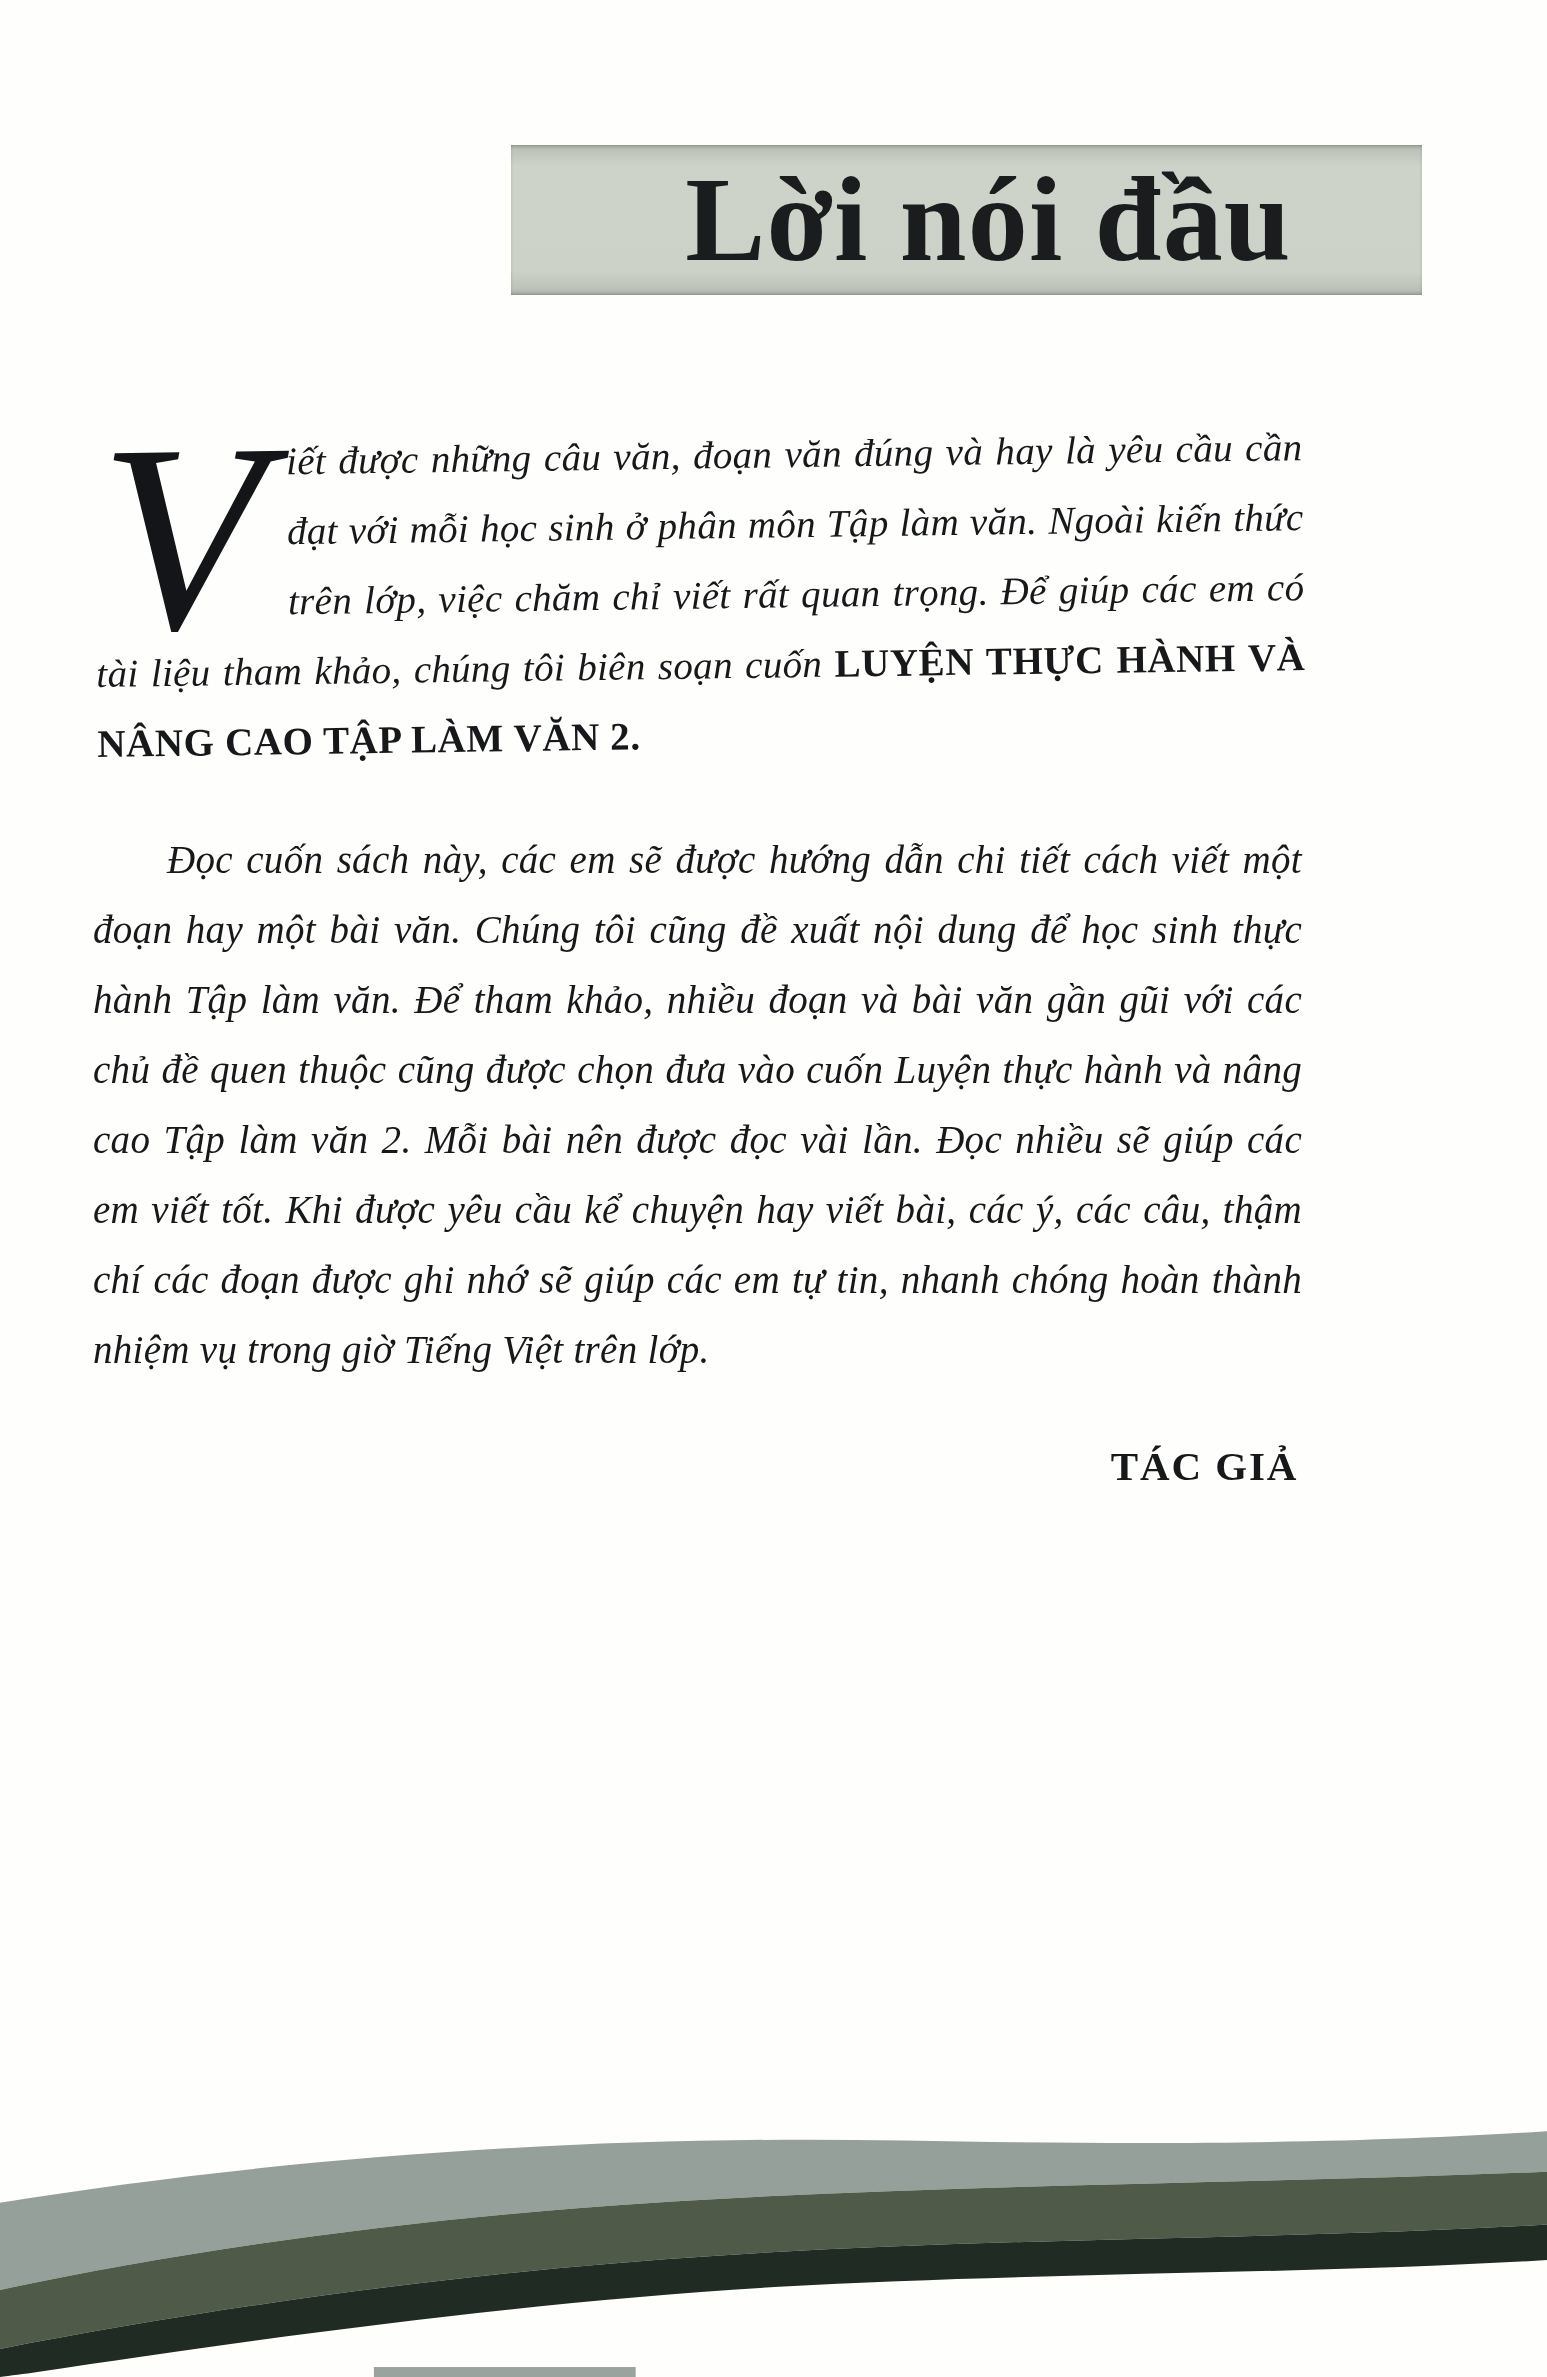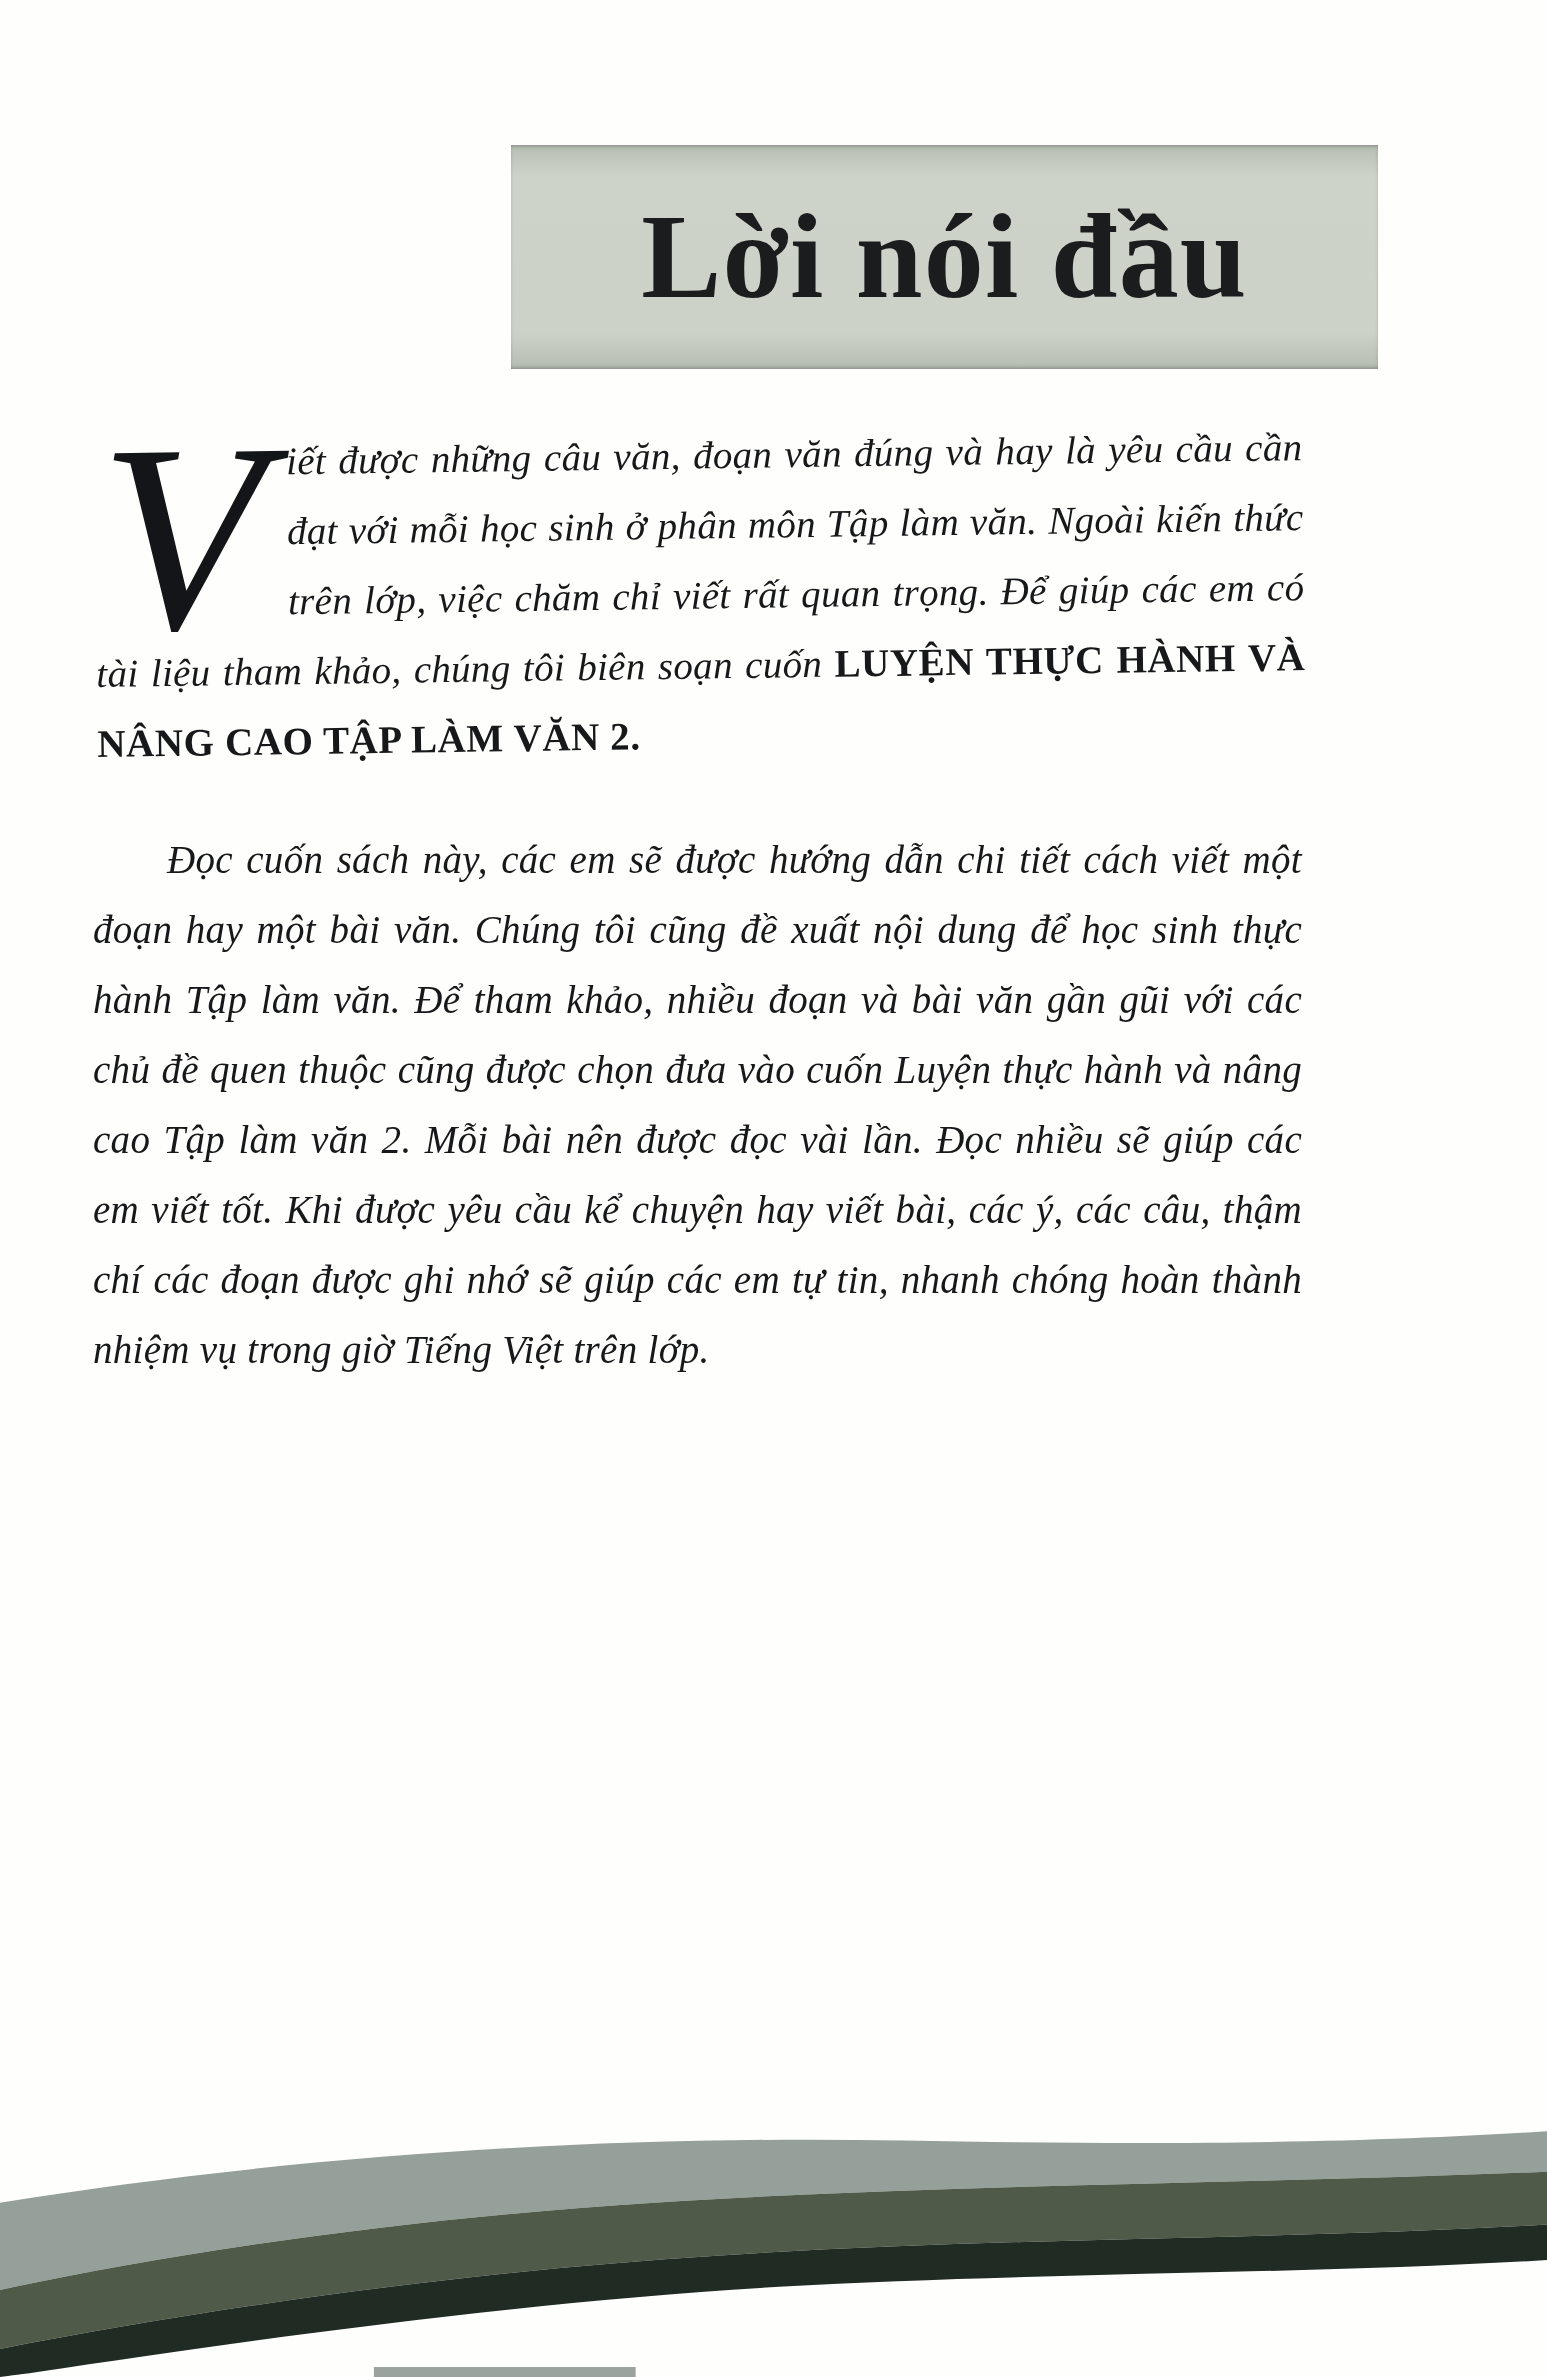--- a/index.html
+++ b/index.html
@@ -16,26 +16,27 @@
     font-family: "Liberation Serif", "DejaVu Serif", serif;
     color: var(--text, #17181a);
   }
 
   
   .title-banner {
     position: absolute;
     left: 511px;
     top: 145px;
     width: 867px;
-    height: 224px;
+    height: 150px;
     background: linear-gradient(180deg, #b7beb3 0%, #ced3ca 14%, #cdd2c9 84%, #b5bcb1 100%);
     box-shadow: inset 0 3.1px 4.4px -2.5px rgba(0,0,0,0.35), inset 0 -3.1px 4.4px -2.5px rgba(0,0,0,0.35);
     display: flex;
     align-items: center;
     justify-content: center;
+    padding-left: 44px;
   }
   .title-banner h1 {
     margin: 0;
     font-size: 120px;
     font-weight: 700;
     line-height: 1;
     letter-spacing: 1.2px;
     color: #1b1c1e;
     white-space: nowrap;
   }
@@ -116,20 +117,21 @@
   </div>
 
   <div class="body-text">
 
     <p class="para first"><span class="dropcap">V</span><span>iết được những câu văn, đoạn văn đúng và hay là yêu cầu cần đạt với mỗi học sinh ở phân môn Tập làm văn. Ngoài kiến thức trên lớp, việc chăm chỉ viết rất quan trọng. Để giúp các em có tài liệu tham khảo, chúng tôi biên soạn cuốn</span> <strong class="book-title">LUYỆN THỰC HÀNH VÀ NÂNG CAO TẬP LÀM VĂN 2.</strong></p>
 
 
     <p class="para indent">Đọc cuốn sách này, các em sẽ được hướng dẫn chi tiết cách viết một đoạn hay một bài văn. Chúng tôi cũng đề xuất nội dung để học sinh thực hành Tập làm văn. Để tham khảo, nhiều đoạn và bài văn gần gũi với các chủ đề quen thuộc cũng được chọn đưa vào cuốn Luyện thực hành và nâng cao Tập làm văn 2. Mỗi bài nên được đọc vài lần. Đọc nhiều sẽ giúp các em viết tốt. Khi được yêu cầu kể chuyện hay viết bài, các ý, các câu, thậm chí các đoạn được ghi nhớ sẽ giúp các em tự tin, nhanh chóng hoàn thành nhiệm vụ trong giờ Tiếng Việt trên lớp.</p>
 
 
+    <div class="signature">TÁC GIẢ</div>
 
   </div>
 
   <div class="page-number">3</div>
 
   <svg class="footer-waves" viewBox="0 0 2484 450" preserveAspectRatio="none" aria-hidden="true">
     <path d="M0,240 C500,150 1200,95 2484,88 L2484,106 C1300,115 600,190 0,285 Z" fill="#b8bfba"></path>
     <path d="M0,170 C400,105 900,60 1450,70 C1950,80 2250,70 2484,55 L2484,120 C2000,140 1500,140 1050,170 C650,195 280,250 0,310 Z" fill="#96a09a"></path>
     <path d="M0,310 C280,250 650,195 1050,170 C1500,140 2000,140 2484,120 L2484,205 C2050,230 1600,225 1150,255 C750,280 330,340 0,405 Z" fill="#4f5a48"></path>
     <path d="M0,405 C330,340 750,280 1150,255 C1600,225 2050,230 2484,205 L2484,262 C2100,285 1650,282 1250,305 C850,328 400,390 60,442 C40,445 15,448 0,450 Z" fill="#202b23"></path>

